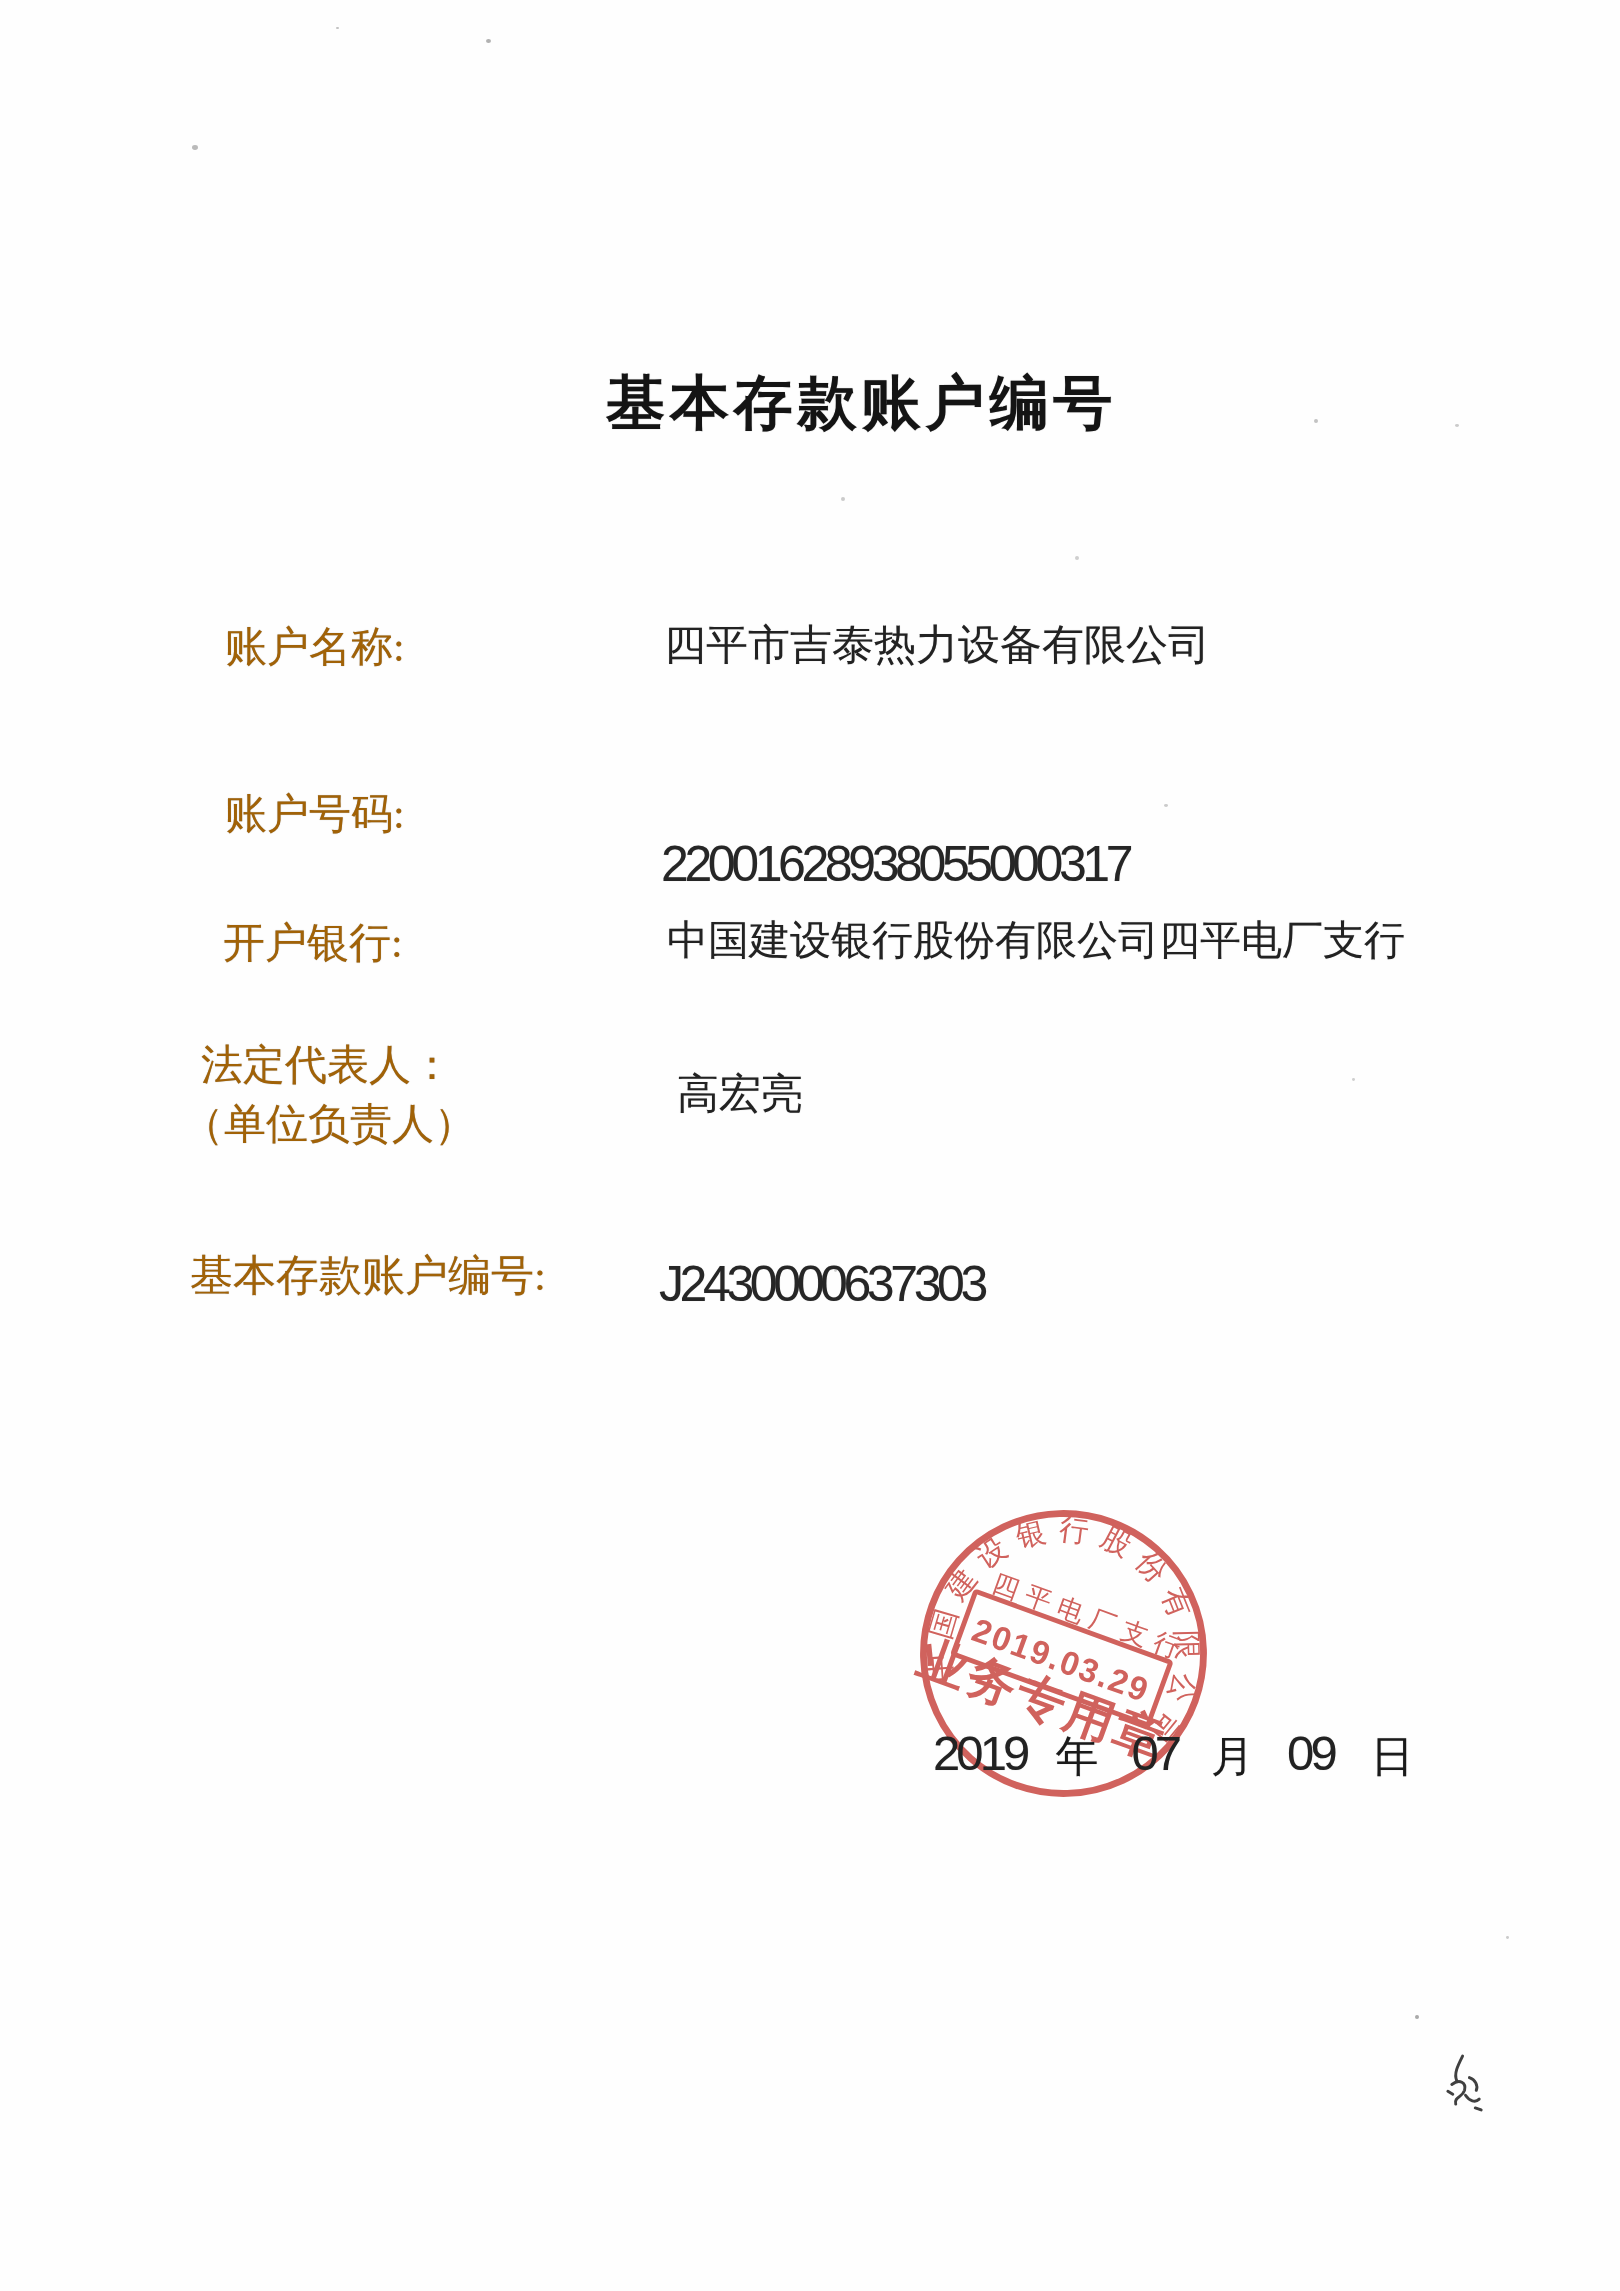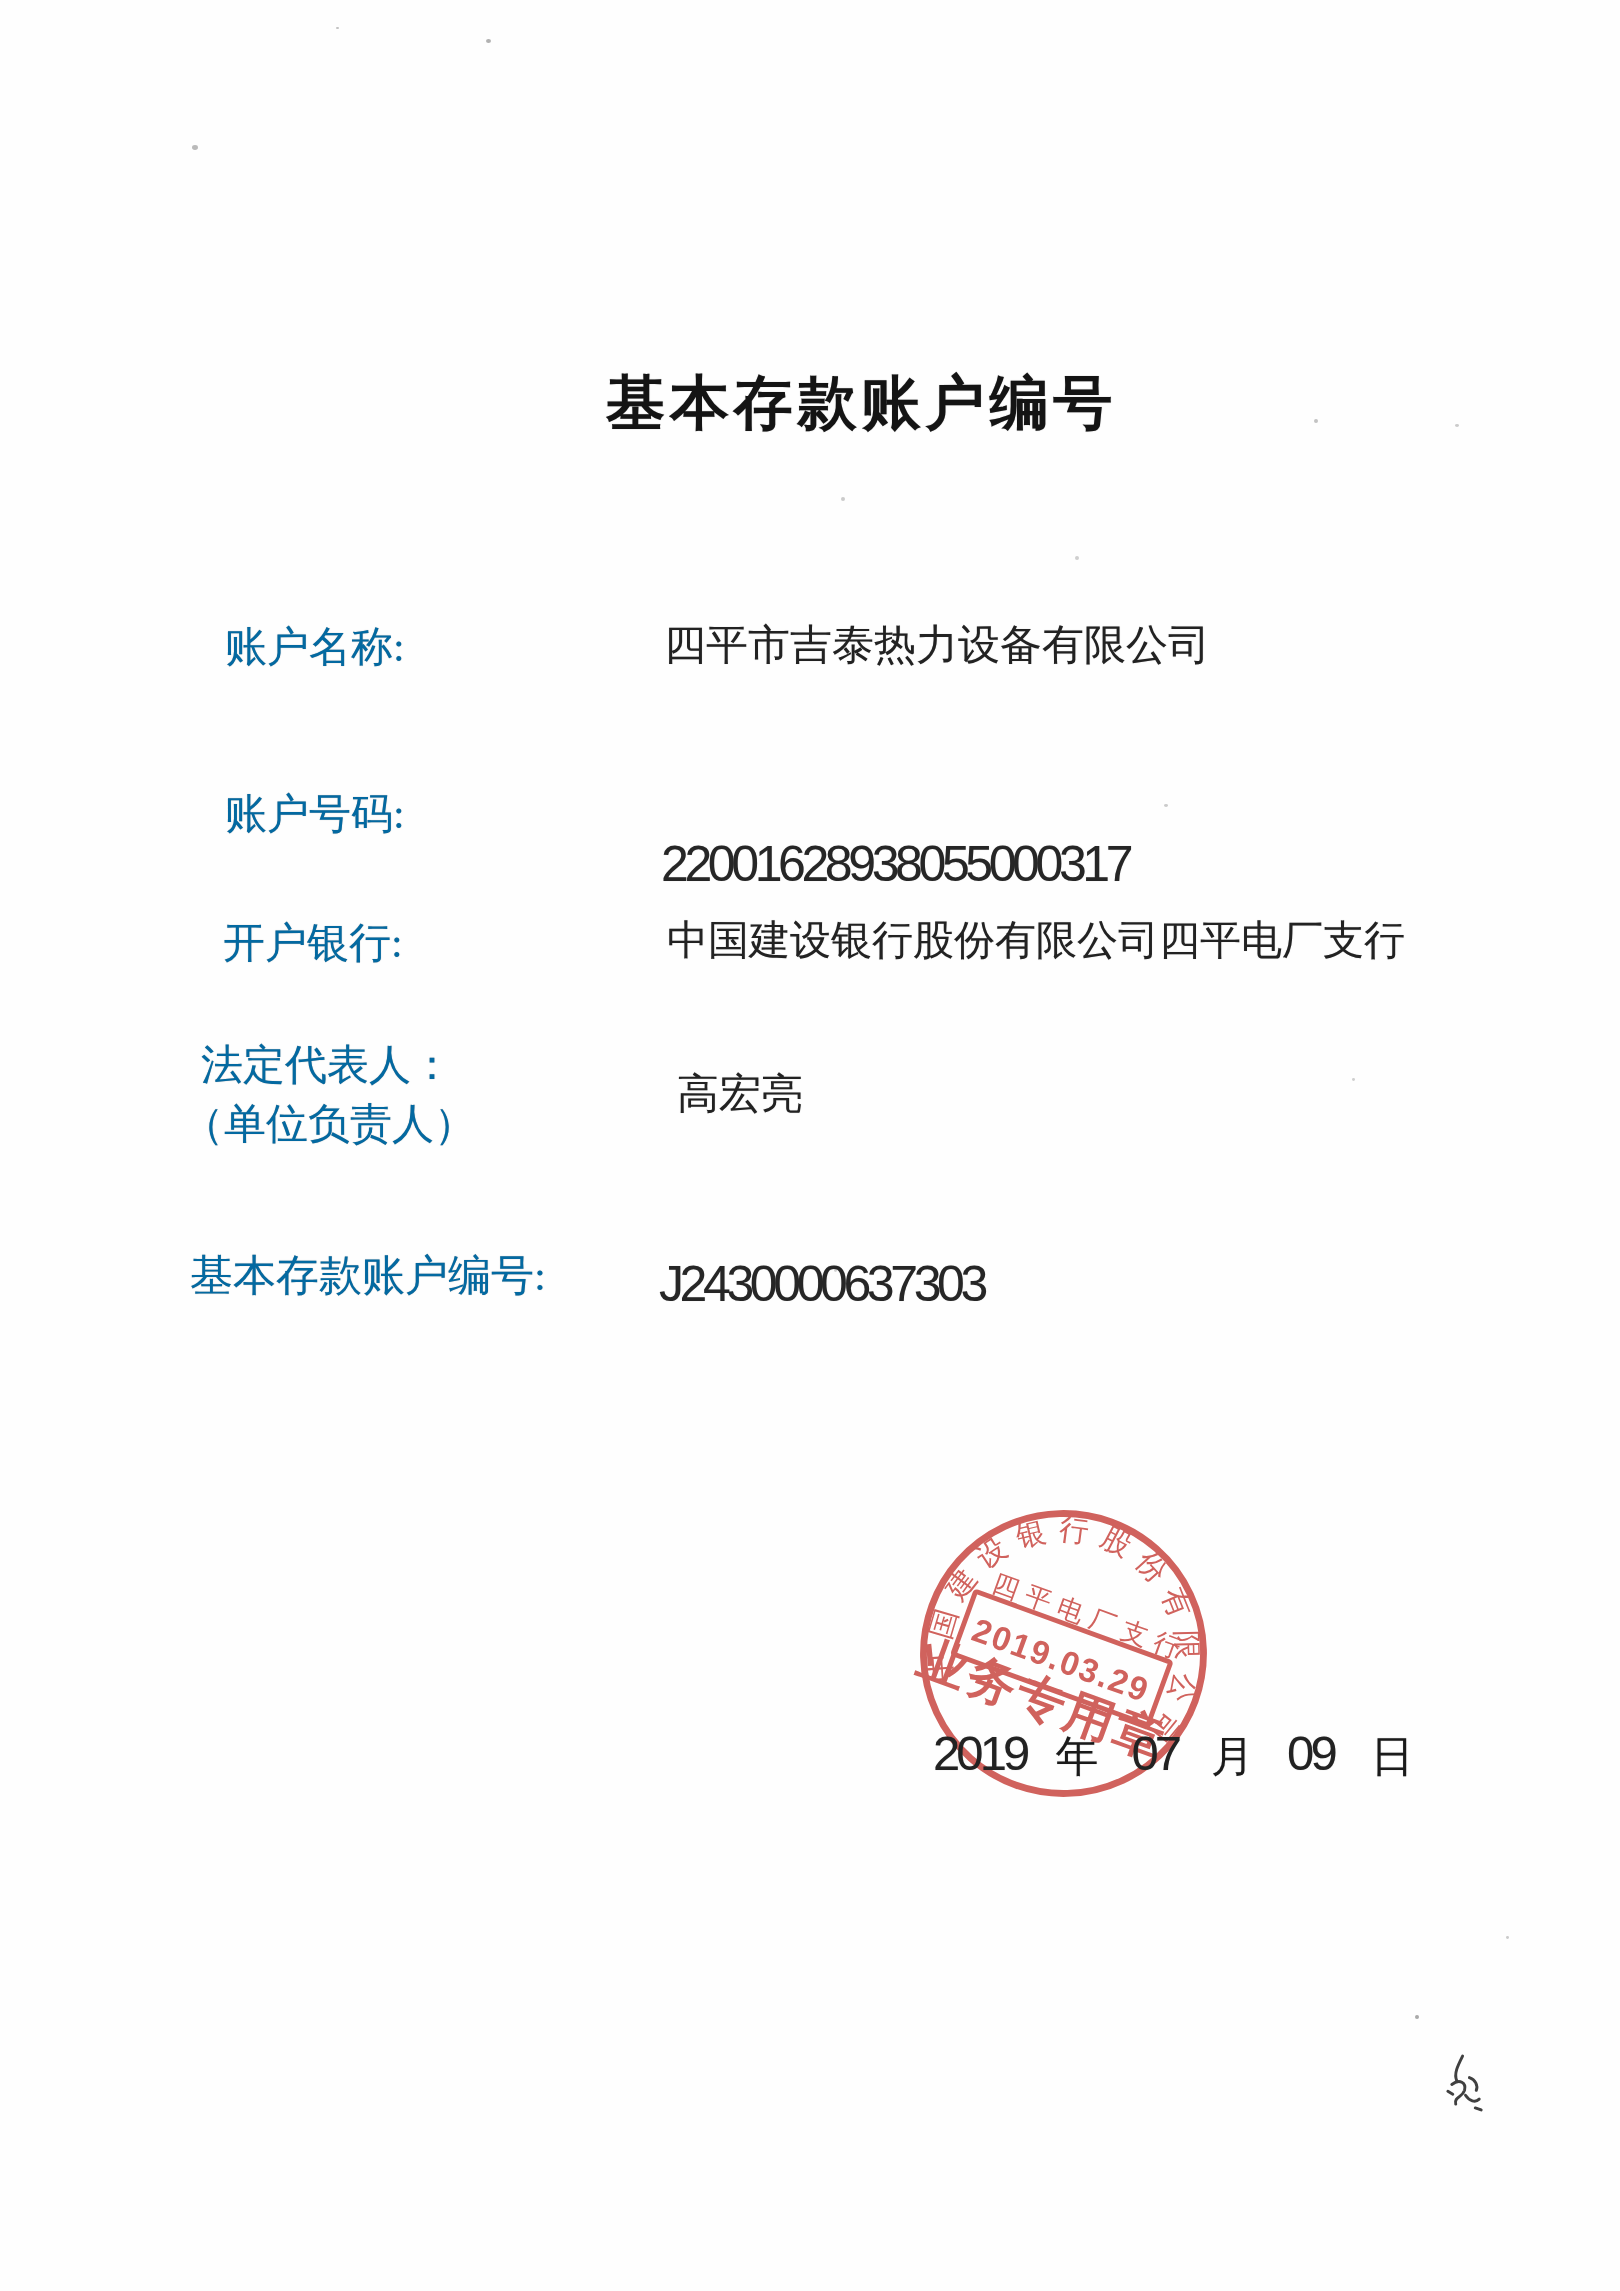--- a/index.html
+++ b/index.html
@@ -13,21 +13,21 @@
     color:#1b1b1b;
   }
   .cn{font-family:"Liberation Serif","DejaVu Serif",serif;}
   .abs{position:absolute;white-space:nowrap;line-height:1.15;}
   .title{
     left:606px;top:370px;
     font-size:59px;font-weight:bold;letter-spacing:4.9px;
     color:#141414;
     text-shadow:0 0 1px rgba(0,0,0,.4);
   }
-  .label{font-size:42px;color:#0369a1;text-shadow:0 0 1px rgba(0,0,0,.35);}
+  .label{font-size:42px;color:#a16207;text-shadow:0 0 1px rgba(0,0,0,.35);}
   .value{font-size:41px;color:#222;text-shadow:0 0 1px rgba(0,0,0,.25);}
   .numval{
     font-family:"Liberation Sans","DejaVu Sans",sans-serif;
     font-size:50px;letter-spacing:-4.4px;color:#262626;
     text-shadow:0 0 1px rgba(0,0,0,.2);
   }
   
   .r1-label{left:225px;top:623px;}
   .r1-value{left:664px;top:621px;font-size:42px;}
   .r2-label{left:225px;top:790px;}

